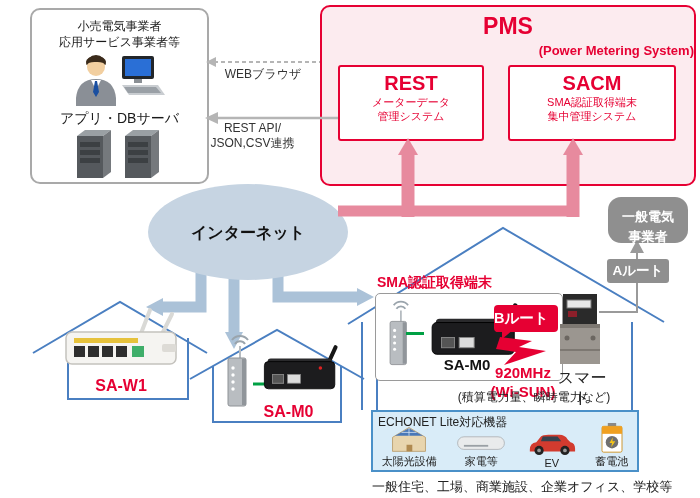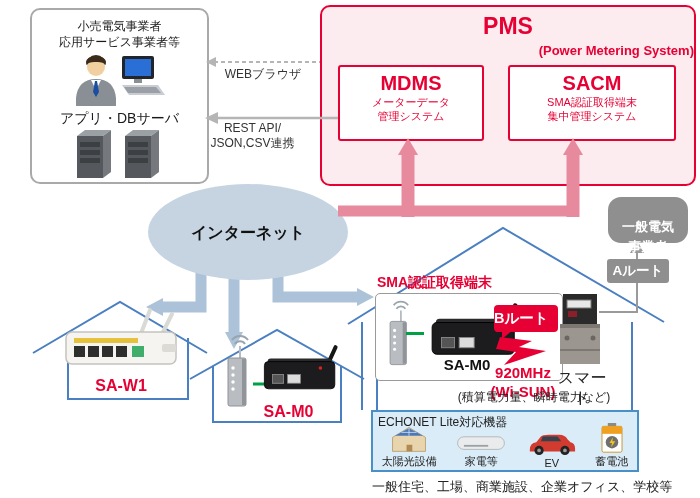--- a/index.html
+++ b/index.html
@@ -31,21 +31,21 @@
   .sacm{left:186px;width:164px;}
   .sub-box-title{font-size:20px;font-weight:bold;margin-top:5px;line-height:1.15;}
   .sub-box-desc{font-size:11px;line-height:1.3;}
 
   
   .internet-label{left:168px;top:223px;width:160px;text-align:center;
     font-size:16px;font-weight:bold;color:#111;}
 
   
   .utility-box{left:608px;top:197px;width:80px;height:46px;background:#8f8f8f;border-radius:13px;
-    color:#fff;font-size:13px;font-weight:bold;text-align:center;line-height:1.5;padding-top:20px;box-sizing:border-box;}
+    color:#fff;font-size:13px;font-weight:bold;text-align:center;line-height:1.5;padding-top:10px;box-sizing:border-box;}
   .route-a{left:607px;top:259px;width:62px;height:24px;background:#8f8f8f;border-radius:3px;
     color:#fff;font-size:13.5px;font-weight:bold;text-align:center;line-height:24px;}
 
   
   .dev-label-red{color:#e60033;font-size:16px;font-weight:bold;text-align:center;}
   .sa-w1-label{left:75px;top:377px;width:92px;}
   .sa-m0-label2{left:246px;top:403px;width:85px;}
 
   
   .sma-label{left:377px;top:274px;width:180px;font-size:14px;font-weight:bold;color:#e60033;}
@@ -150,21 +150,21 @@
         <rect x="13" y="22" width="20" height="5" fill="#3c4043"></rect>
         <rect x="13" y="30" width="20" height="5" fill="#3c4043"></rect>
       </g>
     </svg>
   </div>
 
   <div class="abs z2 pms-box">
     <div class="abs pms-title">PMS</div>
     <div class="abs pms-subtitle">(Power Metering System)</div>
     <div class="abs pms-sub-box mdms">
-      <div class="sub-box-title">MDMS</div>
+      <div class="sub-box-title">REST</div>
       <div class="sub-box-desc">メーターデータ</div>
       <div class="sub-box-desc">管理システム</div>
     </div>
     <div class="abs pms-sub-box sacm">
       <div class="sub-box-title">SACM</div>
       <div class="sub-box-desc">SMA認証取得端末</div>
       <div class="sub-box-desc">集中管理システム</div>
     </div>
   </div>
 

